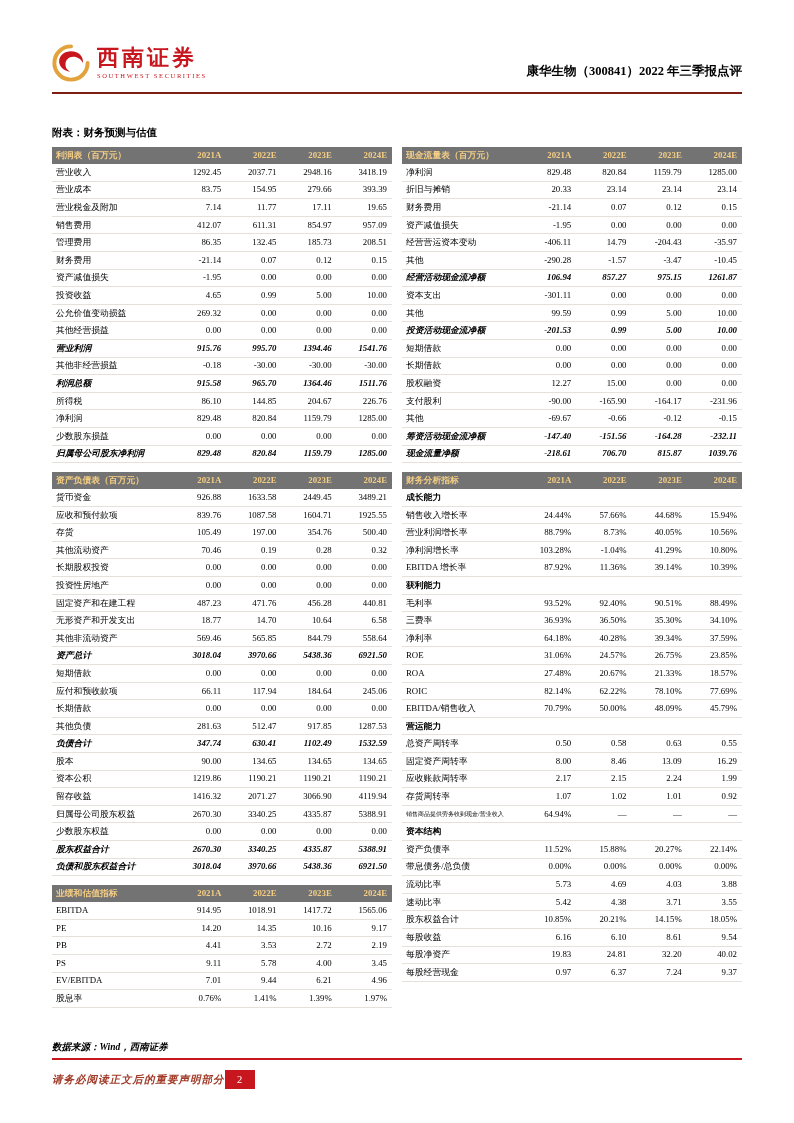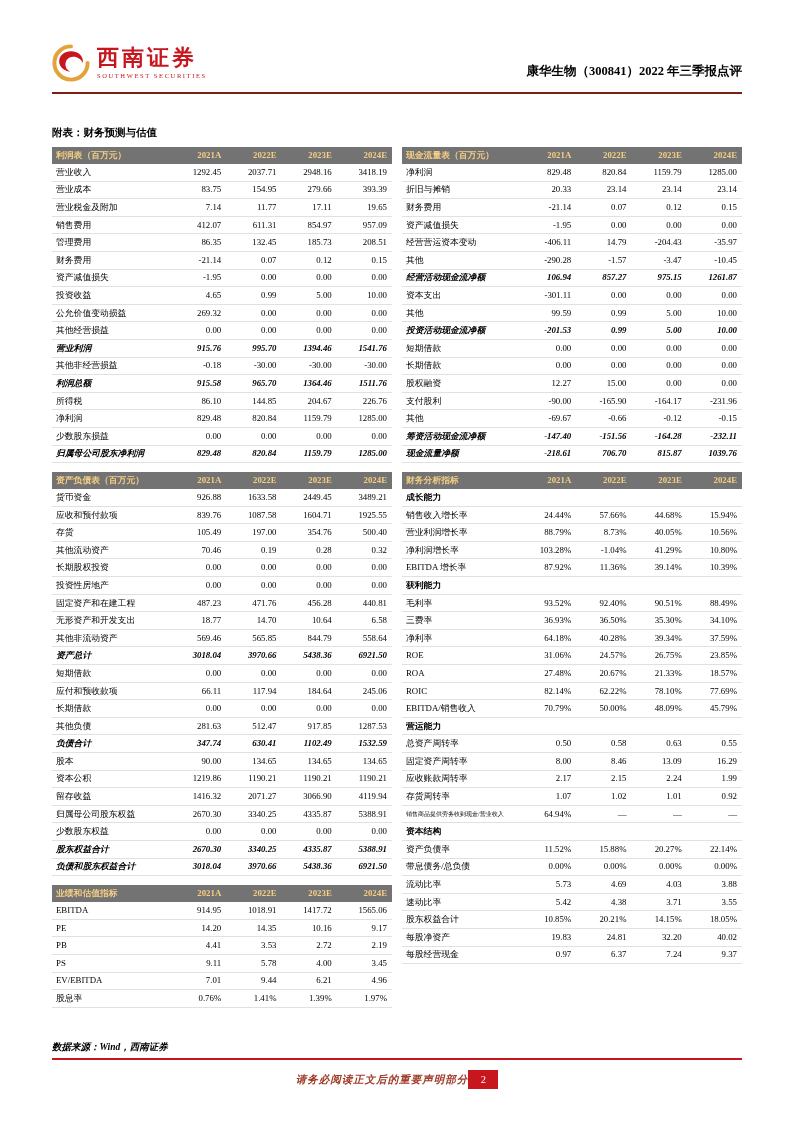--- a/index.html
+++ b/index.html
@@ -30,21 +30,21 @@
   .t-row.bold{font-weight:bold;font-style:italic;}
   .t-row.section .c-label{font-weight:bold;}
   .c-label{flex:0 0 35%;padding-left:4px;white-space:nowrap;overflow:hidden;box-sizing:border-box;}
   .c-label.small{font-size:6px;}
   .c-val{flex:1;text-align:right;padding-right:5px;box-sizing:border-box;}
 
   
   .source{margin-top:24px;font-size:9.5px;font-weight:bold;font-style:italic;}
   .footer{position:absolute;left:52px;right:52px;top:1058px;
           border-top:2px solid #C8161E;padding-top:10px;
-          display:flex;justify-content:center;align-items:center;}
+          display:flex;justify-content:flex-start;align-items:center;}
   .disclaimer{color:#A03B28;font-weight:bold;font-style:italic;font-size:10.5px;letter-spacing:1px;}
   .page-num{background:#C8161E;color:#fff;width:30px;height:19px;text-align:center;
             line-height:19px;font-size:10.5px;}
 </style>
 </head>
 <body>
 
 <div class="page">
 
   <div class="header">
@@ -714,20 +714,27 @@
             <div class="c-val">3.55</div>
           </div>
           <div class="t-row">
             <div class="c-label">股东权益合计</div>
             <div class="c-val">10.85%</div>
             <div class="c-val">20.21%</div>
             <div class="c-val">14.15%</div>
             <div class="c-val">18.05%</div>
           </div>
           <div class="t-row">
+            <div class="c-label">每股收益</div>
+            <div class="c-val">6.16</div>
+            <div class="c-val">6.10</div>
+            <div class="c-val">8.61</div>
+            <div class="c-val">9.54</div>
+          </div>
+          <div class="t-row">
             <div class="c-label">每股净资产</div>
             <div class="c-val">19.83</div>
             <div class="c-val">24.81</div>
             <div class="c-val">32.20</div>
             <div class="c-val">40.02</div>
           </div>
           <div class="t-row">
             <div class="c-label">每股经营现金</div>
             <div class="c-val">0.97</div>
             <div class="c-val">6.37</div>

